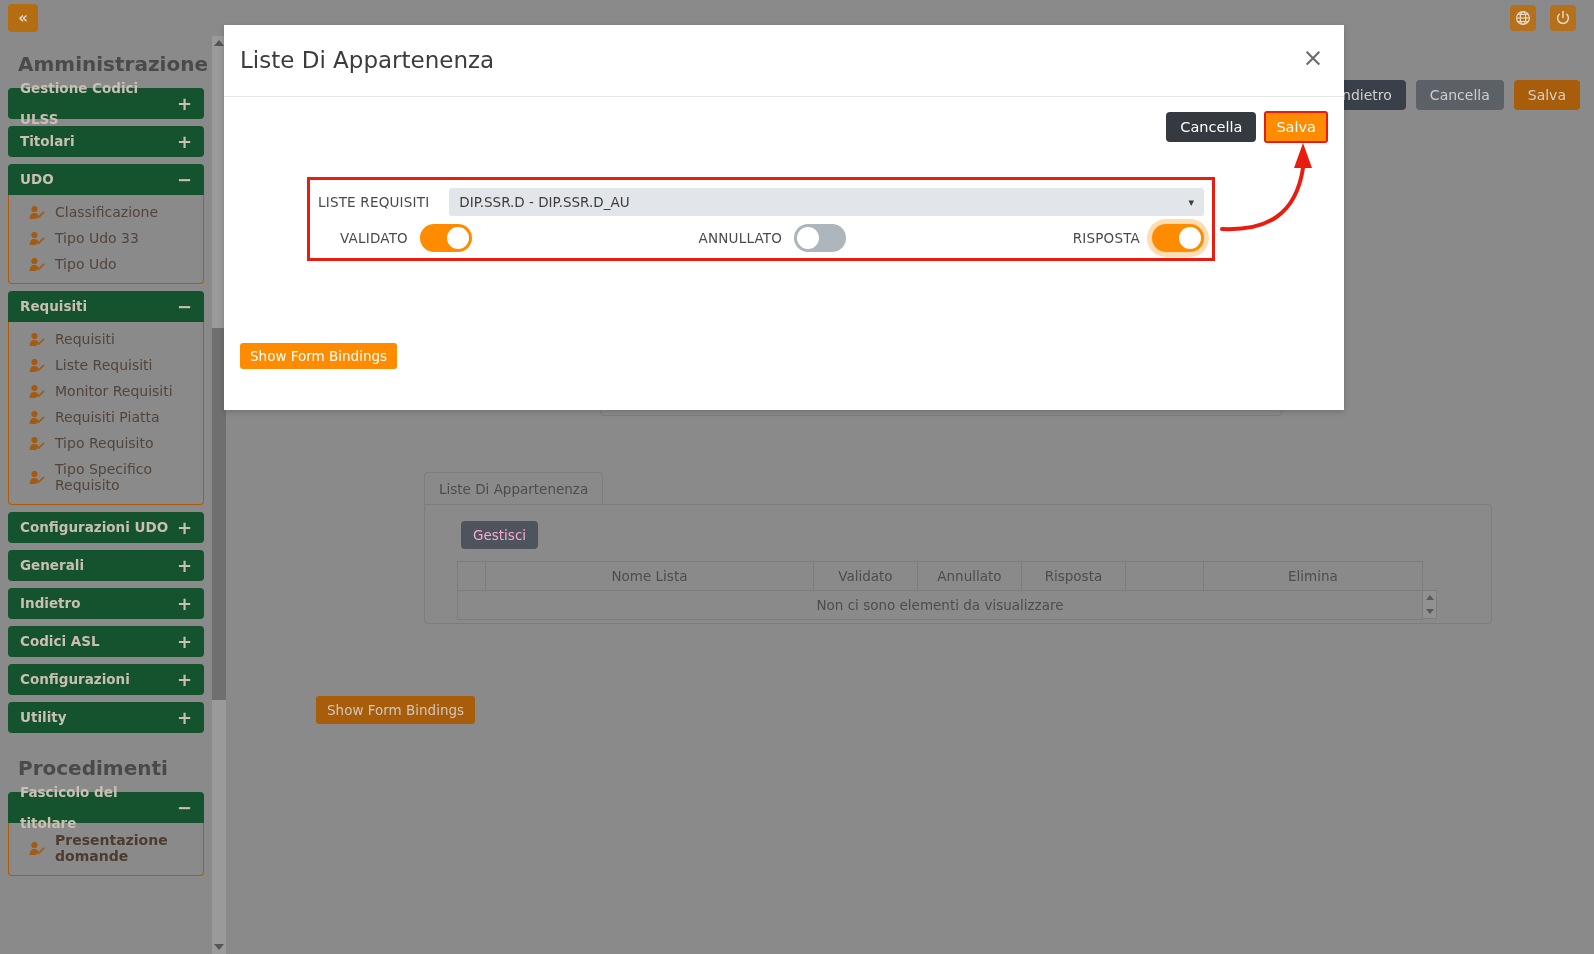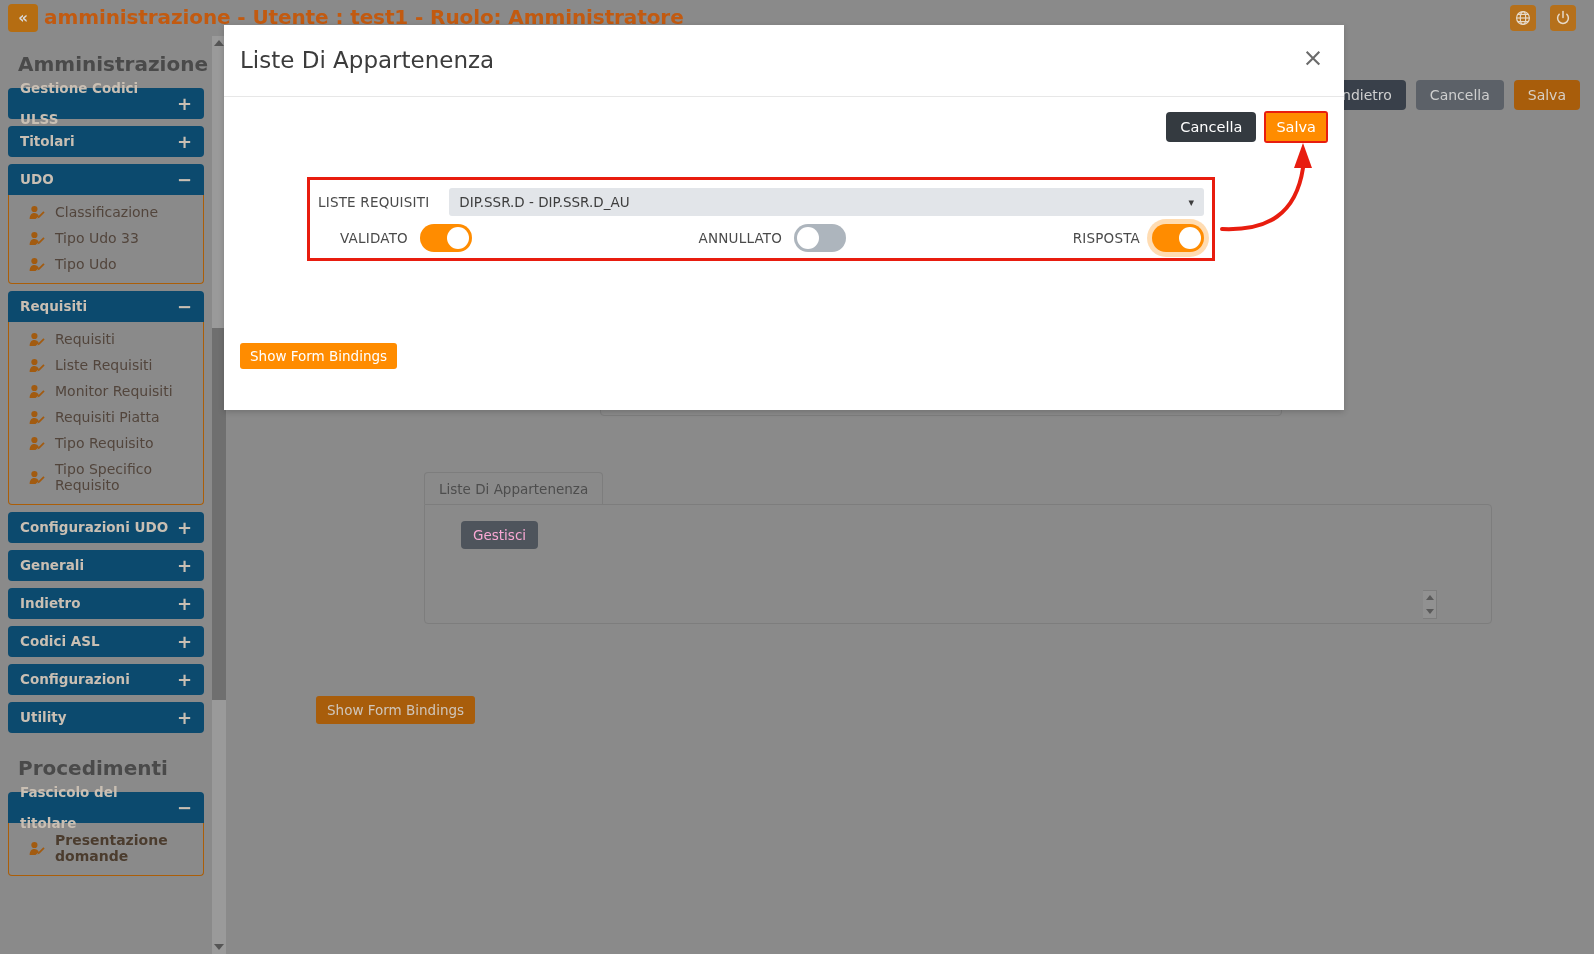--- a/index.html
+++ b/index.html
@@ -40,21 +40,21 @@
   #sidebar {
     position: absolute; left: 0; top: 36px; width: 212px; height: 918px;
     background: #8a8a8a; overflow: hidden;
   }
   .side-section-title {
     color: #4a4a4a; font-size: 20px; padding: 16px 0 12px 18px;
     font-weight: bold;
   }
   .grp { margin: 0 8px 7px 8px; }
   .grp-head {
-    background: #0c4a6e; border-radius: 4px;
+    background: #14532d; border-radius: 4px;
     height: 31px; line-height: 31px;
     color: #c9bfb3; font-size: 13.5px; font-weight: bold;
     padding: 0 12px; display: flex; align-items: center;
     justify-content: space-between; cursor: pointer;
   }
   .grp-head .sign { font-size: 18px; font-weight: bold; line-height: 1; }
   .grp.open .grp-head { border-radius: 4px 4px 0 0; }
   .grp-body {
     border: 1px solid #ab5e08; border-top: none;
     border-radius: 0 0 4px 4px; padding: 4px 0 6px 0;
@@ -258,21 +258,20 @@
 
   
   #arrow { position: absolute; left: 0; top: 0; width: 1594px; height: 954px;
            z-index: 30; pointer-events: none; }
 </style>
 </head>
 <body>
 
 <div id="topbar">
   <div id="collapse-btn">«</div>
-  <div id="app-title">amministrazione - Utente : test1 - Ruolo: Amministratore</div>
   <div class="topicon" id="globe-btn">
     <svg width="16" height="16" viewBox="0 0 16 16" fill="none" stroke="#e6d9c8" stroke-width="1.2">
       <circle cx="8" cy="8" r="6.4"></circle>
       <ellipse cx="8" cy="8" rx="2.7" ry="6.4"></ellipse>
       <line x1="1.6" y1="8" x2="14.4" y2="8"></line>
       <line x1="2.6" y1="4.4" x2="13.4" y2="4.4"></line>
       <line x1="2.6" y1="11.6" x2="13.4" y2="11.6"></line>
     </svg>
   </div>
   <div class="topicon" id="power-btn">
@@ -481,20 +480,38 @@
       <div class="pgbtn gray">Cancella</div>
       <div class="pgbtn orange">Salva</div>
     </div>
 
   <div id="bg-input"></div>
 
   <div id="panel-tabs">
     <div id="tab-liste">Liste Di Appartenenza</div>
     <div id="panel-box">
       <div id="gestisci-btn">Gestisci</div>
+      <table id="tbl">
+        <thead>
+            <tr id="tbl-head">
+              <th style="width: 28px;"></th>
+              <th>Nome Lista</th>
+              <th style="width: 104px;">Validato</th>
+              <th style="width: 104px;">Annullato</th>
+              <th style="width: 104px;">Risposta</th>
+              <th style="width: 78px;"></th>
+              <th>Elimina</th>
+            </tr>
+          </thead>
+        <tbody>
+            <tr>
+          <td class="empty" colspan="7">Non ci sono elementi da visualizzare</td>
+        </tr>
+          </tbody>
+      </table>
       <div id="tbl-scroll">
         <div class="tri2 up"></div>
         <div class="tri2 dn"></div>
       </div>
     </div>
   </div>
 
   <div id="bg-bindings">Show Form Bindings</div>
 </div>
 

